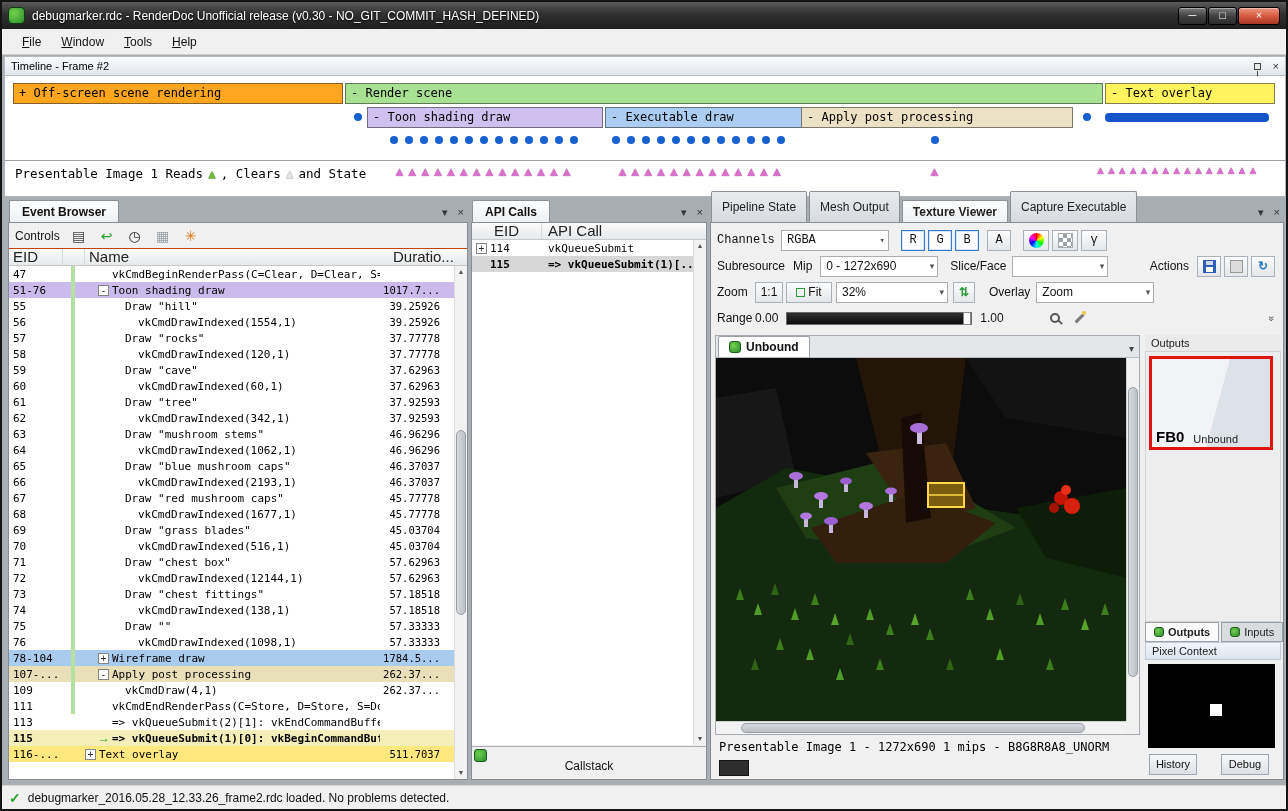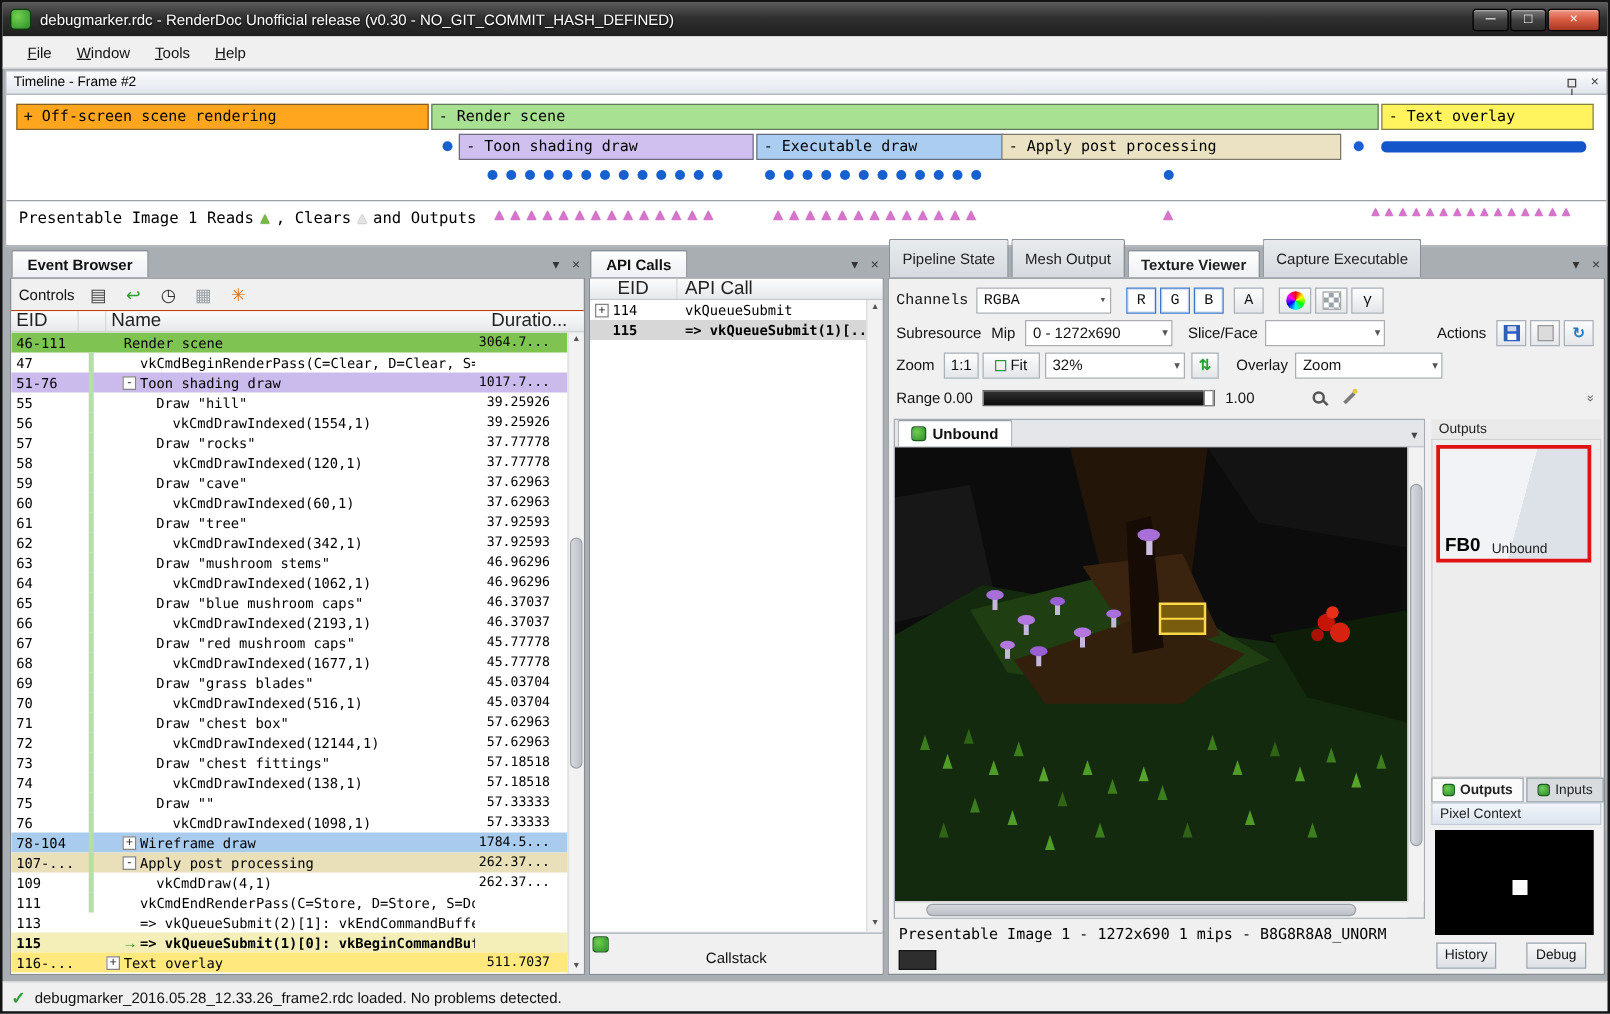--- a/index.html
+++ b/index.html
@@ -191,21 +191,21 @@
       <div class="tlbar bar-text">- Text overlay</div>
       <div class="tlbar bar-toon">- Toon shading draw</div>
       <div class="tlbar bar-wf">- Executable draw</div>
       <div class="tlbar bar-post">- Apply post processing</div>
       <div class="ov-bar" style="left: 1100px; top: 37px; width: 164px;"></div>
       <div class="legend">
         <span>Presentable Image 1 Reads</span>
         <span class="tri-green">▲</span>
         <span>, Clears</span>
         <span class="tri-gray">▲</span>
-        <span>and Outputs</span>
+        <span>and State</span>
       </div>
     <div class="dotrow" style="left: 349px; top: 37px;">
           <span class="dot"></span>
         </div>
         <div class="dotrow" style="left: 1078px; top: 37px;">
           <span class="dot"></span>
         </div>
         <div class="dotrow" style="left: 385px; top: 60px;">
           <span class="dot"></span>
           <span class="dot"></span>
@@ -263,30 +263,20 @@
         <span class="tool-ic" style="color:#e07820;">✳</span>
       </div>
       <div class="grid-hdr">
         <span class="h-eid">EID</span>
         <span class="h-flow"></span>
         <span class="h-name">Name</span>
         <span class="h-dur">Duratio...</span>
       </div>
       <div class="eb-rows">
 
-      <div class="erow hl-green">
-            <span class="c-eid">46-111</span>
-            <span class="c-flow"></span>
-            <span class="c-name">
-              <span class="padspan" style="width: 0px;"></span>
-              <span class="exp" style="visibility: hidden;"></span>
-              <span class="lbl">Render scene</span>
-            </span>
-            <span class="c-dur">3064.7...</span>
-          </div>
           <div class="erow fl">
             <span class="c-eid">47</span>
             <span class="c-flow"></span>
             <span class="c-name">
               <span class="padspan" style="width: 13px;"></span>
               <span class="exp" style="visibility: hidden;"></span>
               <span class="lbl">vkCmdBeginRenderPass(C=Clear, D=Clear, S=Don't Care)</span>
             </span>
             <span class="c-dur"></span>
           </div>

